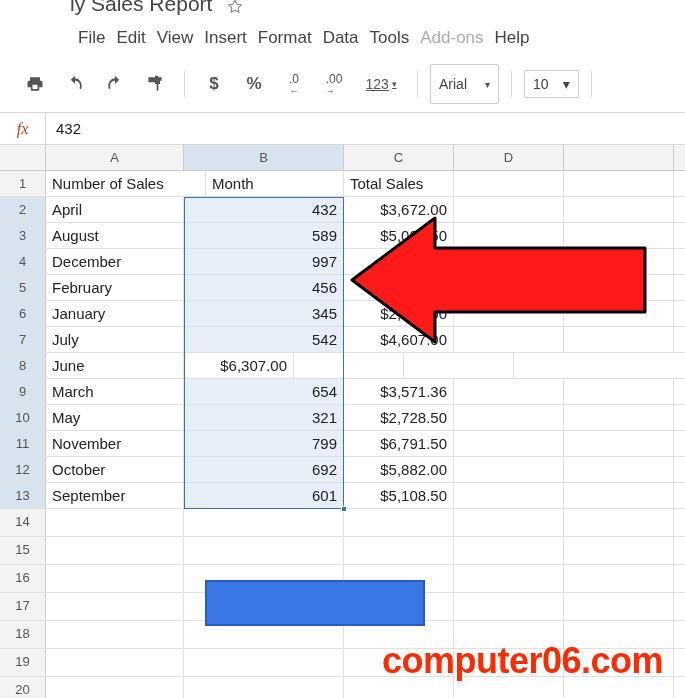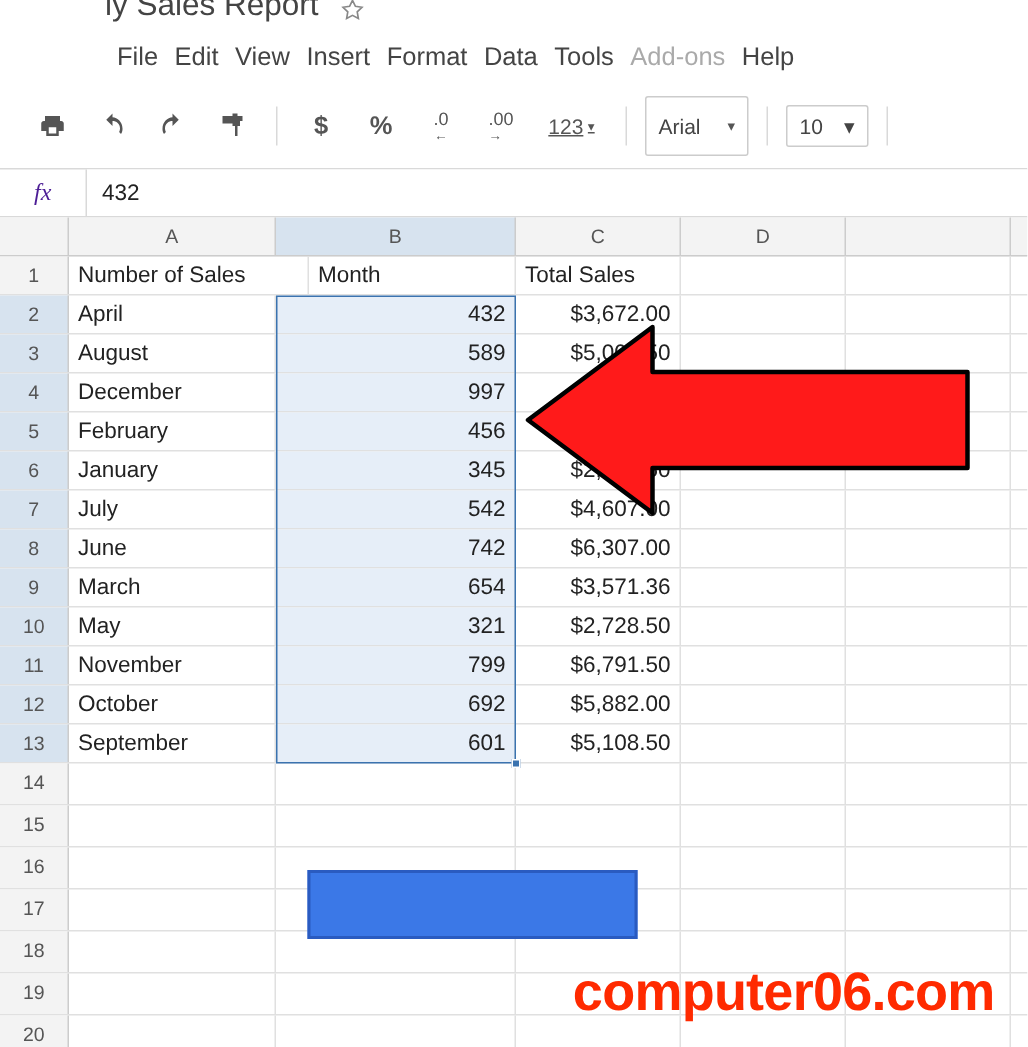--- a/index.html
+++ b/index.html
@@ -72,25 +72,25 @@
     color: #444;
   }
   
   .formula-bar {
     display: flex;
     align-items: center;
     height: 32px;
     border-bottom: 1px solid #d9d9d9;
   }
   .fx {
-    width: 58px;
+    width: 46px;
     text-align: center;
     font-style: italic;
     font-family: Georgia, serif;
-    color: #4c1d95;
+    color: #c2410c;
     font-size: 16px;
     border-right: 1px solid #d9d9d9;
     height: 100%;
     line-height: 32px;
   }
   .formula-input {
     border: none;
     outline: none;
     padding-left: 10px;
     font-size: 15px;
@@ -328,21 +328,20 @@
         <div class="rhdr selected">7</div>
         <div class="cell colA txt">July</div>
         <div class="cell colB num sel">542</div>
         <div class="cell colC num">$4,607.00</div>
         <div class="cell colD"></div>
         <div class="cell colE"></div>
       </div>
     <div class="row">
         <div class="rhdr selected">8</div>
         <div class="cell colA txt">June</div>
-        <div class="cell colB num sel">742</div>
         <div class="cell colC num">$6,307.00</div>
         <div class="cell colD"></div>
         <div class="cell colE"></div>
       </div>
     <div class="row">
         <div class="rhdr selected">9</div>
         <div class="cell colA txt">March</div>
         <div class="cell colB num sel">654</div>
         <div class="cell colC num">$3,571.36</div>
         <div class="cell colD"></div>

